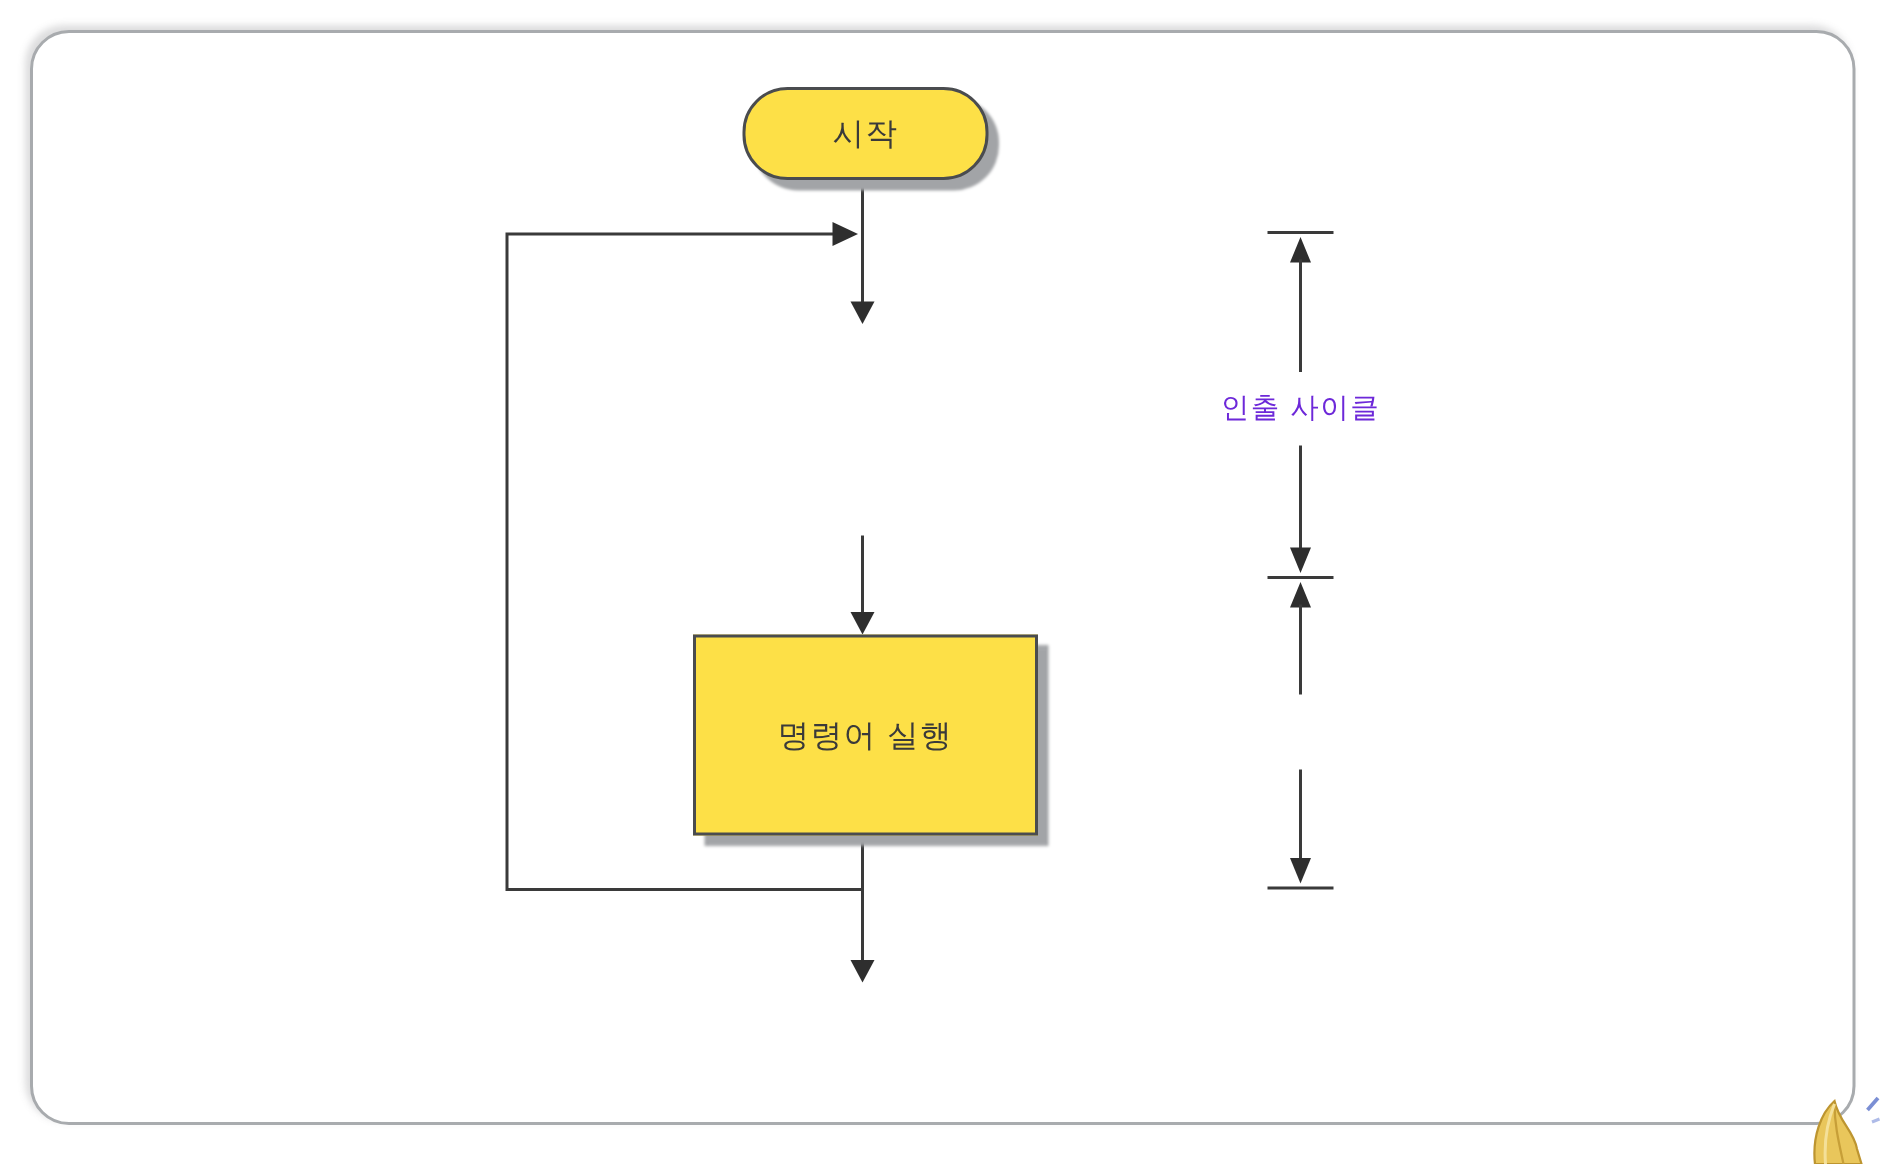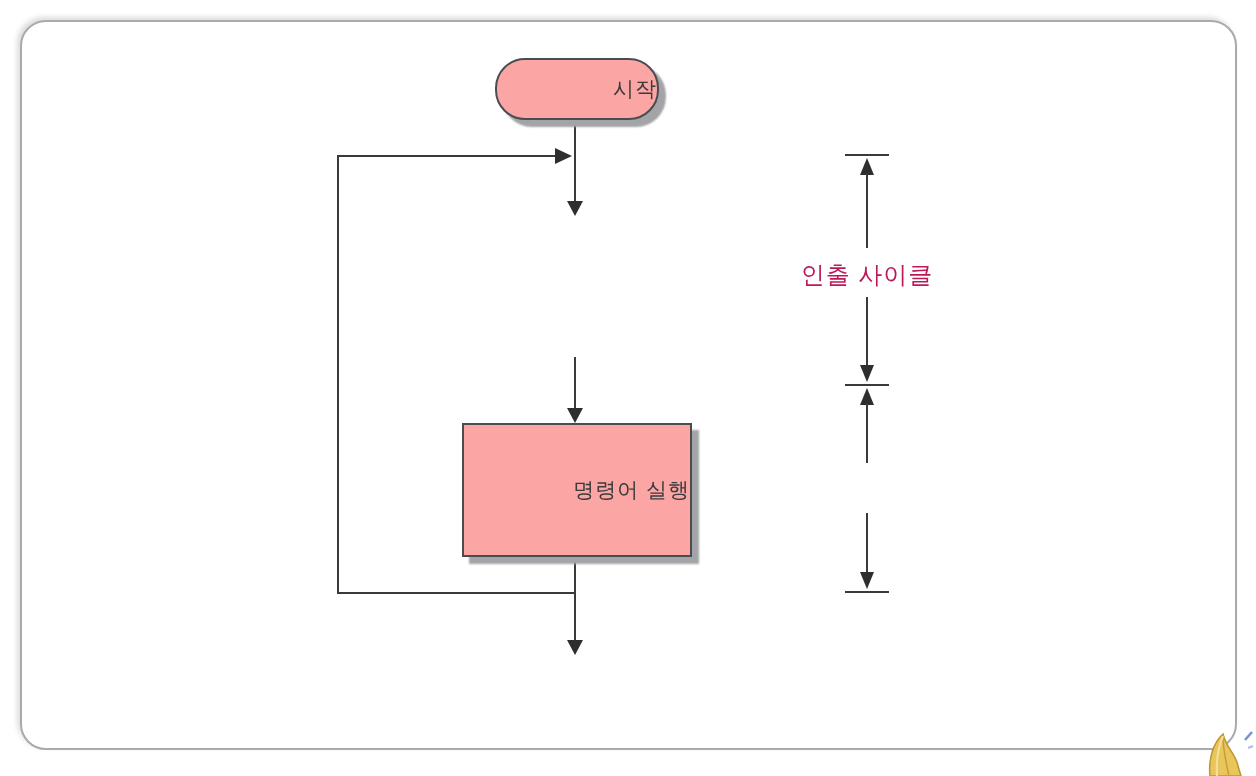--- a/index.html
+++ b/index.html
@@ -29,41 +29,41 @@
   }
   .connectors {
     position: absolute;
     left: 0;
     top: 0;
     width: 1256px;
     height: 776px;
   }
   .node {
     position: absolute;
-    background: #fca5a5;
+    background: #fde047;
     border: 2px solid #4a4c4f;
     box-shadow: 7px 7px 2px #a2a4a7;
     display: flex;
     align-items: center;
-    justify-content: flex-end;
+    justify-content: center;
     color: #3a3a3a;
     font-size: 21px;
     letter-spacing: 1px;
   }
   .terminal { border-radius: 30px; }
   .node-start   { left: 495px; top: 58px;  width: 160px; height: 58px; }
   .node-fetch   { left: 462px; top: 216px; width: 226px; height: 141px; }
   .node-execute { left: 462px; top: 423px; width: 226px; height: 130px; }
   .node-halt    { left: 494px; top: 655px; width: 162px; height: 53px; border-radius: 27px; }
   .cycle-label {
     position: absolute;
     width: 170px;
     text-align: center;
-    color: #be185d;
-    font-size: 24px;
+    color: #6d28d9;
+    font-size: 19px;
     letter-spacing: 1px;
     background: #ffffff;
   }
   .cycle-label-fetch   { left: 782px; top: 259px; }
   .cycle-label-execute { left: 782px; top: 475px; }
   .ornament {
     position: absolute;
     left: 1190px;
     top: 722px;
     width: 66px;

